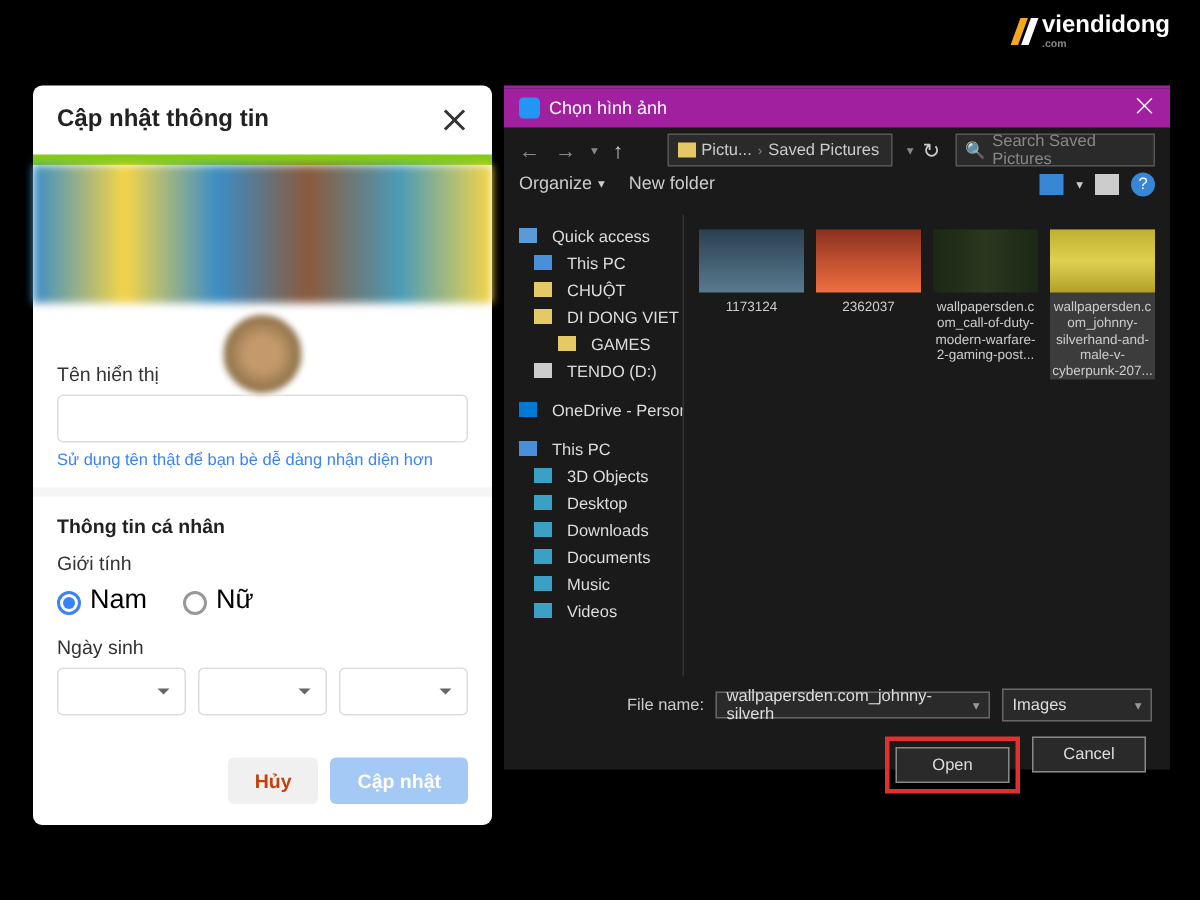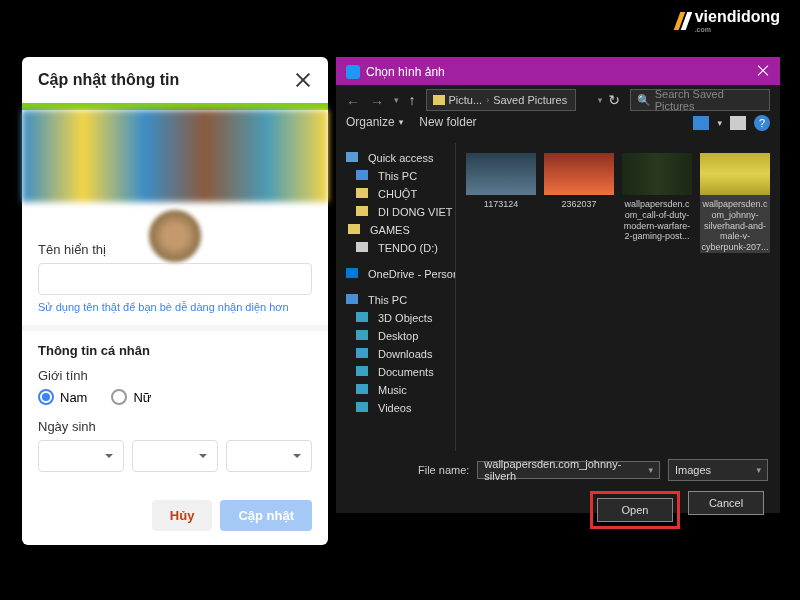--- a/index.html
+++ b/index.html
@@ -23,21 +23,21 @@
 .avatar-circle { position: absolute; left: 50%; transform: translateX(-50%); top: 150px; width: 58px; height: 58px; border-radius: 50%; background: radial-gradient(circle, #c49a6c 30%, #8b6f47 70%); border: 3px solid #fff; filter: blur(2px); }
 
 .form-body { padding: 40px 16px 14px; }
 .field-label { font-size: 13px; color: #333; margin-bottom: 6px; }
 .text-input { width: 100%; height: 32px; border: 1px solid #ddd; border-radius: 4px; padding: 0 8px; font-size: 13px; }
 .hint { font-size: 11px; color: #3b82f6; margin-top: 6px; }
 .section-divider { height: 6px; background: #f5f5f5; margin: 12px -16px; }
 .section-title { font-size: 13px; font-weight: 600; color: #222; margin-bottom: 10px; }
 
 .radio-row { display: flex; gap: 24px; margin-bottom: 14px; }
-.radio-item { display: flex; align-items: flex-end; gap: 6px; font-size: 13px; }
+.radio-item { display: flex; align-items: flex-end; gap: 6px; font-size: 18px; }
 .radio-circle { width: 16px; height: 16px; border: 2px solid #3b82f6; border-radius: 50%; display: flex; align-items: center; justify-content: center; }
 .radio-circle.off { border-color: #999; }
 .radio-dot { width: 8px; height: 8px; background: #3b82f6; border-radius: 50%; }
 
 .dob-row { display: flex; gap: 8px; }
 .select-box { flex: 1; height: 32px; border: 1px solid #ddd; border-radius: 4px; position: relative; }
 .select-box::after { content: ''; position: absolute; right: 10px; top: 13px; border: 4px solid transparent; border-top-color: #666; }
 
 .modal-footer { padding: 14px 16px; display: flex; justify-content: flex-end; gap: 8px; }
 .btn { padding: 8px 18px; border-radius: 4px; font-size: 13px; border: none; cursor: pointer; }
@@ -48,21 +48,21 @@
 .fp-titlebar { background: #a020a0; height: 26px; display: flex; align-items: center; padding: 0 10px; color: #fff; font-size: 12px; position: relative; }
 .fp-titlebar .icon-chat { width: 14px; height: 14px; background: #2196f3; border-radius: 3px; margin-right: 6px; }
 .fp-close { position: absolute; right: 10px; top: 5px; width: 14px; height: 14px; cursor: pointer; }
 .fp-close::before, .fp-close::after { content: ''; position: absolute; top: 6px; width: 14px; height: 1px; background: #fff; }
 .fp-close::before { transform: rotate(45deg); }
 .fp-close::after { transform: rotate(-45deg); }
 
 .fp-nav { height: 30px; display: flex; align-items: center; padding: 0 10px; gap: 10px; color: #ccc; font-size: 11px; }
 .nav-arrow { color: #888; font-size: 14px; cursor: pointer; }
 .nav-up { color: #ccc; font-size: 14px; cursor: pointer; }
-.breadcrumb-box { flex: 0 0 150px; height: 22px; background: #2a2a2a; border: 1px solid #555; display: flex; align-items: center; padding: 0 6px; gap: 4px; }
+.breadcrumb-box { flex: 0 0 150px; height: 22px; background: #2a2a2a; border: 1px solid #555; display: flex; align-items: center; padding: 0 6px; gap: 4px; margin-left: 19px; }
 .bc-icon { width: 12px; height: 10px; background: #e6c967; }
 .bc-sep { color: #888; font-size: 9px; }
 .refresh-row { display: flex; align-items: center; gap: 6px; margin-left: auto; }
 .search-box { width: 140px; height: 22px; background: #2a2a2a; border: 1px solid #555; display: flex; align-items: center; padding: 0 6px; gap: 4px; color: #888; font-size: 11px; }
 .search-glyph { font-size: 11px; }
 
 .fp-toolbar { height: 28px; display: flex; align-items: flex-start; padding: 0 10px; gap: 16px; color: #ccc; font-size: 12px; }
 .tb-item { cursor: pointer; display: flex; align-items: center; gap: 4px; }
 .tb-right { margin-left: auto; display: flex; gap: 8px; align-items: center; }
 .view-icon { width: 16px; height: 14px; background: #3787d6; cursor: pointer; }
@@ -207,21 +207,21 @@
           <span>This PC</span>
         </div>
       <div class="sb-item" style="padding-left:20px">
           <span class="sb-icon folder"></span>
           <span>CHUỘT</span>
         </div>
       <div class="sb-item" style="padding-left:20px">
           <span class="sb-icon folder"></span>
           <span>DI DONG VIET</span>
         </div>
-      <div class="sb-item" style="padding-left:12px">
+      <div class="sb-item" style="padding-left:36px">
           <span class="sb-icon folder"></span>
           <span>GAMES</span>
         </div>
       <div class="sb-item" style="padding-left:20px">
           <span class="sb-icon drive"></span>
           <span>TENDO (D:)</span>
         </div>
       <div style="height:8px"></div>
       <div class="sb-item">
           <span class="sb-icon cloud"></span>

